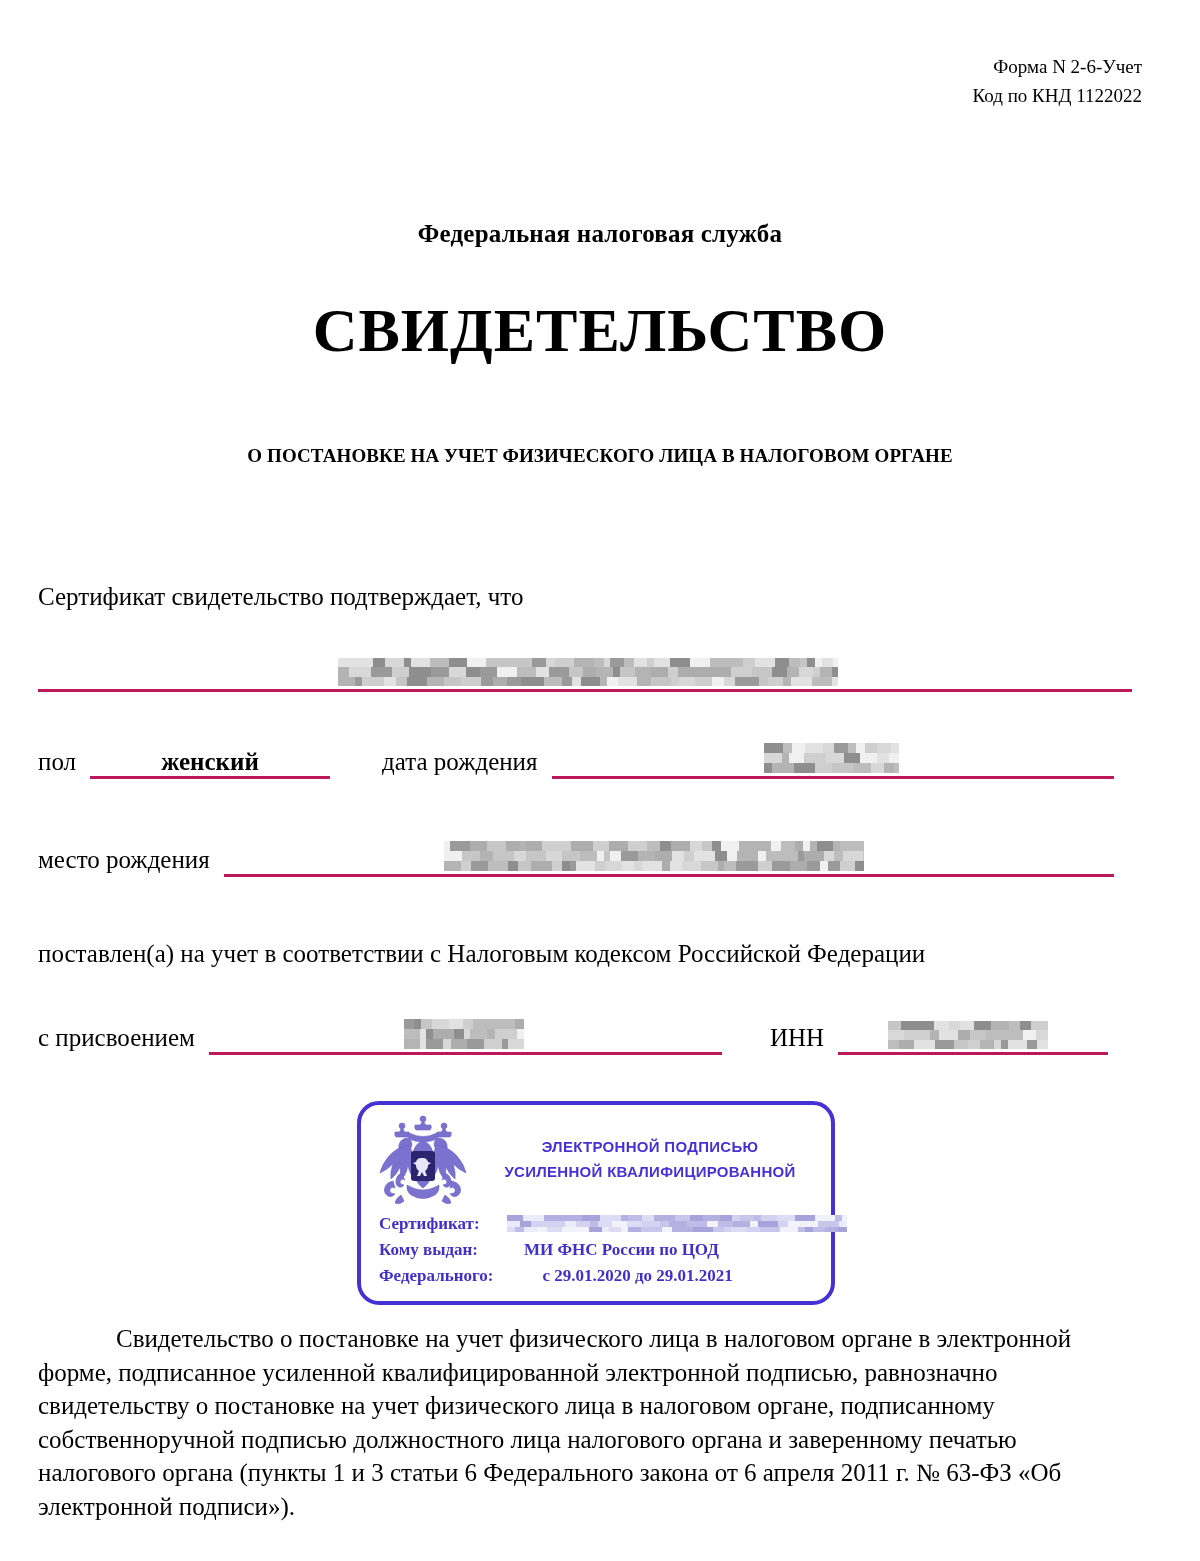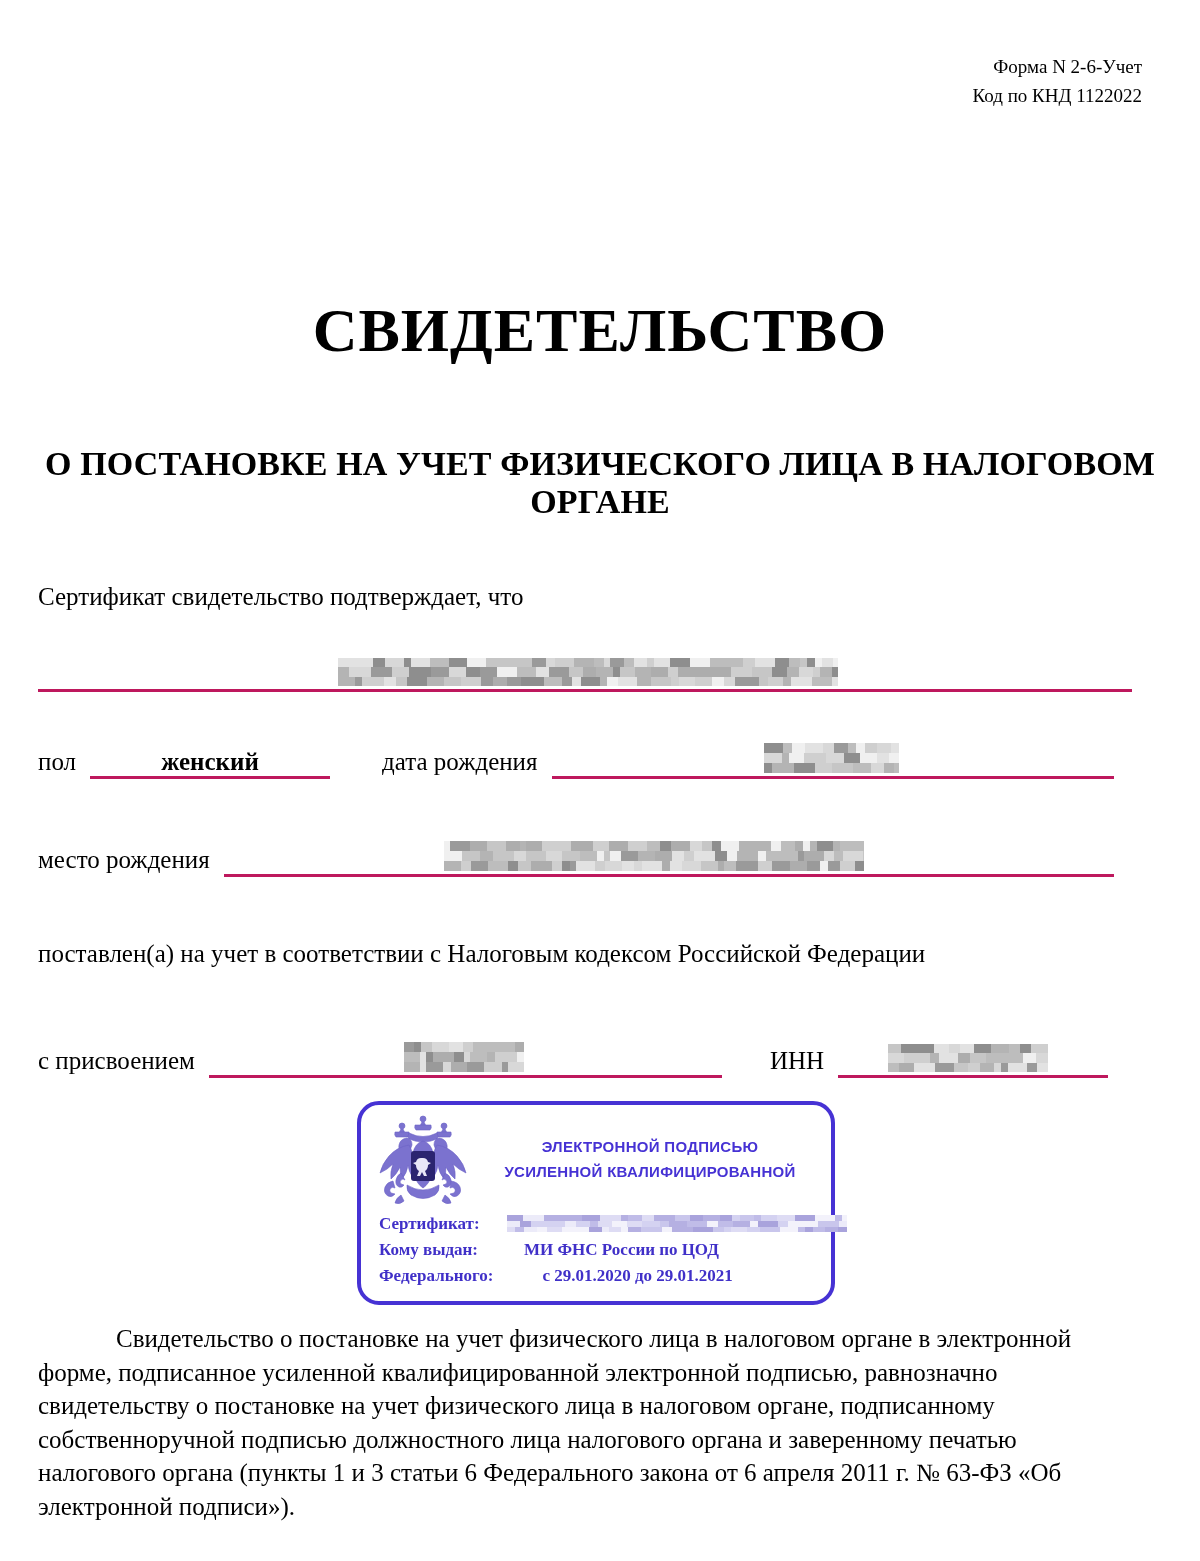--- a/index.html
+++ b/index.html
@@ -53,21 +53,21 @@
     font-size: 62px;
     letter-spacing: 1px;
   }
   .doc-subtitle {
     position: absolute;
     top: 445px;
     left: 0;
     width: 1200px;
     text-align: center;
     font-weight: bold;
-    font-size: 34px;
+    font-size: 19px;
     letter-spacing: 0.1px;
   }
 
   
   .intro {
     position: absolute;
     top: 583px;
     left: 38px;
     font-size: 25px;
   }
@@ -110,21 +110,21 @@
   .redaction i {
     display: inline-block;
     height: 100%;
     vertical-align: top;
   }
 
   .row-name   { top: 655px; }
   .row-sex    { top: 742px; }
   .row-birth  { top: 840px; }
   .statement  { position: absolute; top: 940px; left: 38px; font-size: 25px; }
-  .row-inn    { top: 1018px; margin-top: 23px; }
+  .row-inn    { top: 1018px; }
 
   
   .stamp {
     position: absolute;
     left: 357px;
     top: 1101px;
     width: 478px;
     height: 204px;
     border: 4px solid #4632d4;
     border-radius: 22px;
@@ -181,20 +181,21 @@
 </head>
 <body>
 
 <div class="page">
 
   <div class="form-codes">
     <div>Форма N 2-6-Учет</div>
     <div>Код по КНД 1122022</div>
   </div>
 
+  <div class="agency">Федеральная налоговая служба</div>
   <div class="doc-title">СВИДЕТЕЛЬСТВО</div>
   <div class="doc-subtitle">О ПОСТАНОВКЕ НА УЧЕТ ФИЗИЧЕСКОГО ЛИЦА В НАЛОГОВОМ ОРГАНЕ</div>
 
   <div class="intro">Сертификат свидетельство подтверждает, что</div>
 
   <div class="field-row row-name">
     <div class="slot" style="width:1094px;">
       <span class="redaction" style="width: 500px; height: 28px; left: 300px; white-space: nowrap; font-size: 0px;">
           <span style="display:block;height:9.333333333333334px;white-space:nowrap;font-size:0;"><i style="width:16px;background:#e2e2e2;"></i><i style="width:19px;background:#e2e2e2;"></i><i style="width:12px;background:#8e8e8e;"></i><i style="width:19px;background:#d8d8d8;"></i><i style="width:7px;background:#8e8e8e;"></i><i style="width:19px;background:#e2e2e2;"></i><i style="width:19px;background:#bdbdbd;"></i><i style="width:18px;background:#8e8e8e;"></i><i style="width:6px;background:#f0f0f0;"></i><i style="width:13px;background:#f0f0f0;"></i><i style="width:19px;background:#c6c6c6;"></i><i style="width:11px;background:#c6c6c6;"></i><i style="width:16px;background:#c6c6c6;"></i><i style="width:14px;background:#9a9a9a;"></i><i style="width:9px;background:#d8d8d8;"></i><i style="width:13px;background:#cfcfcf;"></i><i style="width:6px;background:#cfcfcf;"></i><i style="width:20px;background:#b4b4b4;"></i><i style="width:10px;background:#bdbdbd;"></i><i style="width:6px;background:#d8d8d8;"></i><i style="width:14px;background:#9a9a9a;"></i><i style="width:10px;background:#bdbdbd;"></i><i style="width:13px;background:#e2e2e2;"></i><i style="width:7px;background:#cfcfcf;"></i><i style="width:16px;background:#e2e2e2;"></i><i style="width:20px;background:#8e8e8e;"></i><i style="width:20px;background:#f0f0f0;"></i><i style="width:14px;background:#bdbdbd;"></i><i style="width:11px;background:#bdbdbd;"></i><i style="width:8px;background:#bdbdbd;"></i><i style="width:12px;background:#cfcfcf;"></i><i style="width:20px;background:#e2e2e2;"></i><i style="width:14px;background:#8e8e8e;"></i><i style="width:11px;background:#bdbdbd;"></i><i style="width:7px;background:#c6c6c6;"></i><i style="width:8px;background:#8e8e8e;"></i><i style="width:7px;background:#f0f0f0;"></i><i style="width:11px;background:#e2e2e2;"></i><i style="width:5px;background:#f0f0f0;"></i></span>
           <span style="display:block;height:9.333333333333334px;white-space:nowrap;font-size:0;"><i style="width:11px;background:#b4b4b4;"></i><i style="width:22px;background:#d8d8d8;"></i><i style="width:21px;background:#9a9a9a;"></i><i style="width:17px;background:#cfcfcf;"></i><i style="width:22px;background:#8e8e8e;"></i><i style="width:18px;background:#9a9a9a;"></i><i style="width:17px;background:#d8d8d8;"></i><i style="width:14px;background:#8e8e8e;"></i><i style="width:17px;background:#9a9a9a;"></i><i style="width:20px;background:#f0f0f0;"></i><i style="width:19px;background:#bdbdbd;"></i><i style="width:13px;background:#e2e2e2;"></i><i style="width:20px;background:#9a9a9a;"></i><i style="width:14px;background:#c6c6c6;"></i><i style="width:13px;background:#adadad;"></i><i style="width:17px;background:#b4b4b4;"></i><i style="width:7px;background:#8e8e8e;"></i><i style="width:15px;background:#c6c6c6;"></i><i style="width:10px;background:#b4b4b4;"></i><i style="width:6px;background:#b4b4b4;"></i><i style="width:9px;background:#adadad;"></i><i style="width:8px;background:#adadad;"></i><i style="width:10px;background:#cfcfcf;"></i><i style="width:14px;background:#adadad;"></i><i style="width:12px;background:#adadad;"></i><i style="width:17px;background:#adadad;"></i><i style="width:10px;background:#adadad;"></i><i style="width:21px;background:#cfcfcf;"></i><i style="width:20px;background:#c6c6c6;"></i><i style="width:15px;background:#8e8e8e;"></i><i style="width:12px;background:#b4b4b4;"></i><i style="width:14px;background:#d8d8d8;"></i><i style="width:7px;background:#cfcfcf;"></i><i style="width:12px;background:#b4b4b4;"></i><i style="width:6px;background:#8e8e8e;"></i></span>

